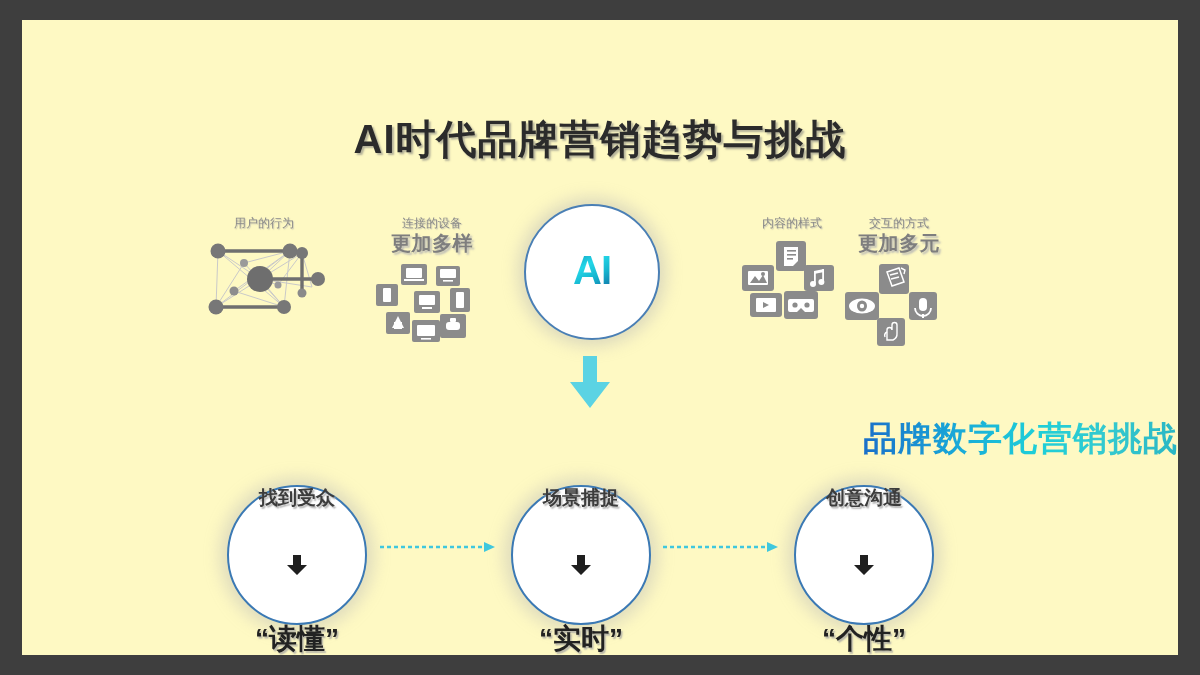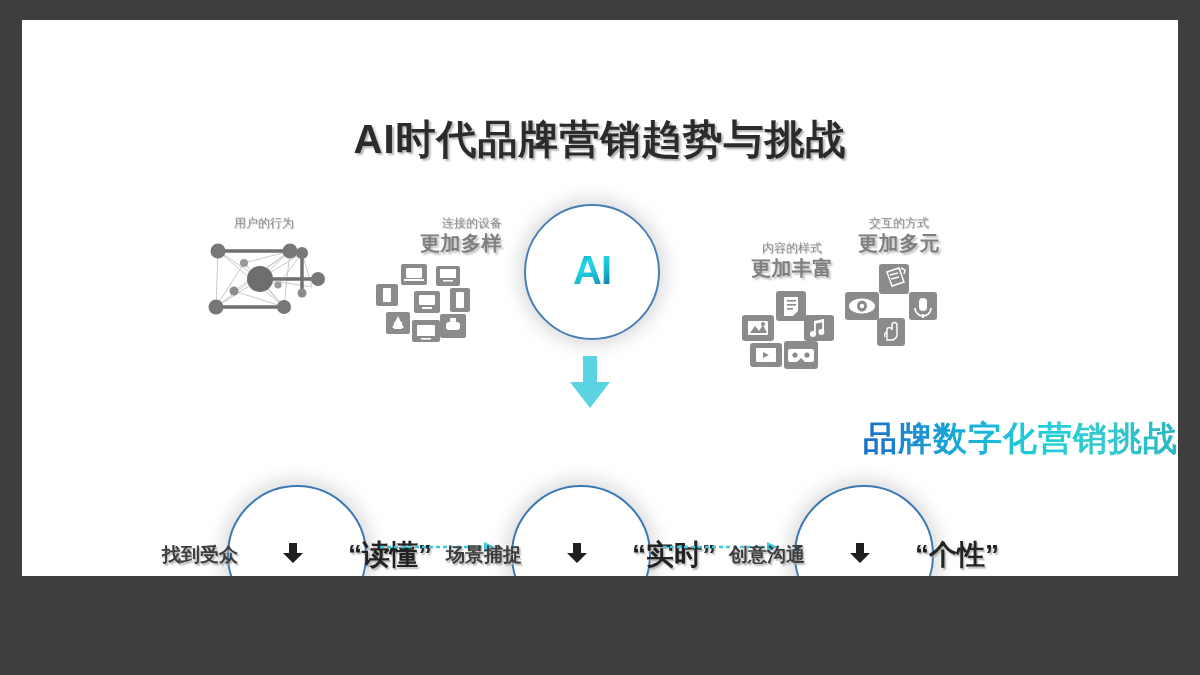--- a/index.html
+++ b/index.html
@@ -20,22 +20,22 @@
     width: 1200px;
     height: 675px;
     background: #3e3e3e;
   }
 
   .slide {
     position: absolute;
     left: 22px;
     top: 20px;
     width: 1156px;
-    height: 556px;
-    background: #ffffff;
+    height: 635px;
+    background: #fef9c3;
     overflow: hidden;
   }
 
   
   .title {
     position: absolute;
     left: 0;
     top: 92px;
     width: 1156px;
     text-align: center;
@@ -137,23 +137,23 @@
   
   .ring {
     position: absolute;
     width: 136px;
     height: 136px;
     border-radius: 50%;
     border: 2.5px solid #3b79b4;
     background: #ffffff;
     box-shadow: 0 0 16px 7px rgba(178,178,182,0.40);
     display: flex;
-    flex-direction: row;
+    flex-direction: column;
     align-items: center;
-    justify-content: center;
+    justify-content: flex-start;
     gap: 44px;
   }
   .ring .top-label {
     font-size: 19px;
     font-weight: bold;
     color: #3c3c3c;
     text-shadow: 1.5px 1.5px 1.5px rgba(165,165,165,0.8);
     line-height: 22px;
     white-space: nowrap;
   }
@@ -202,21 +202,21 @@
           <circle cx="108" cy="16" r="6" fill="#777"></circle>
           <circle cx="124" cy="42" r="7" fill="#777"></circle>
           <circle cx="108" cy="56" r="4.5" fill="#8a8a8a"></circle>
           <circle cx="50" cy="26" r="4" fill="#9a9a9a"></circle>
           <circle cx="40" cy="54" r="4.5" fill="#8d8d8d"></circle>
           <circle cx="84" cy="48" r="3.5" fill="#9a9a9a"></circle>
         </svg>
       </div>
     </div>
 
-    <div class="feature" style="left:340px; top:196px;text-align:right;">
+    <div class="feature" style="left:340px; top:196px;">
       <div class="small">连接的设备</div>
       <div class="big">更加多样</div>
       <div class="glyphs">
         <svg width="140" height="86" viewBox="0 0 140 86">
           <g fill="#8b8b8b">
             <rect x="39" y="2" width="26" height="21" rx="2"></rect>
             <rect x="74" y="4" width="24" height="20" rx="2"></rect>
             <rect x="14" y="22" width="22" height="22" rx="2"></rect>
             <rect x="52" y="29" width="26" height="22" rx="2"></rect>
             <rect x="88" y="26" width="20" height="24" rx="2"></rect>
@@ -249,23 +249,22 @@
             <rect x="88" y="56" width="6" height="4" rx="1"></rect>
           </g>
         </svg>
       </div>
     </div>
 
     <div class="ai-circle">
       <span class="ai-text">AI</span>
     </div>
 
-    <div class="feature" style="left:700px; top:196px;margin-top:25px;">
+    <div class="feature" style="left:700px; top:196px;">
       <div class="small">内容的样式</div>
-      <div class="big">更加丰富</div>
       <div class="glyphs">
         <svg width="140" height="86" viewBox="0 0 140 86">
           <g fill="#8b8b8b">
             <rect x="54" y="4" width="30" height="30" rx="3"></rect>
             <rect x="20" y="28" width="32" height="26" rx="3"></rect>
             <rect x="82" y="28" width="30" height="26" rx="3"></rect>
             <rect x="28" y="56" width="32" height="24" rx="3"></rect>
             <rect x="62" y="54" width="34" height="28" rx="3"></rect>
           </g>
           <g fill="#ffffff">

